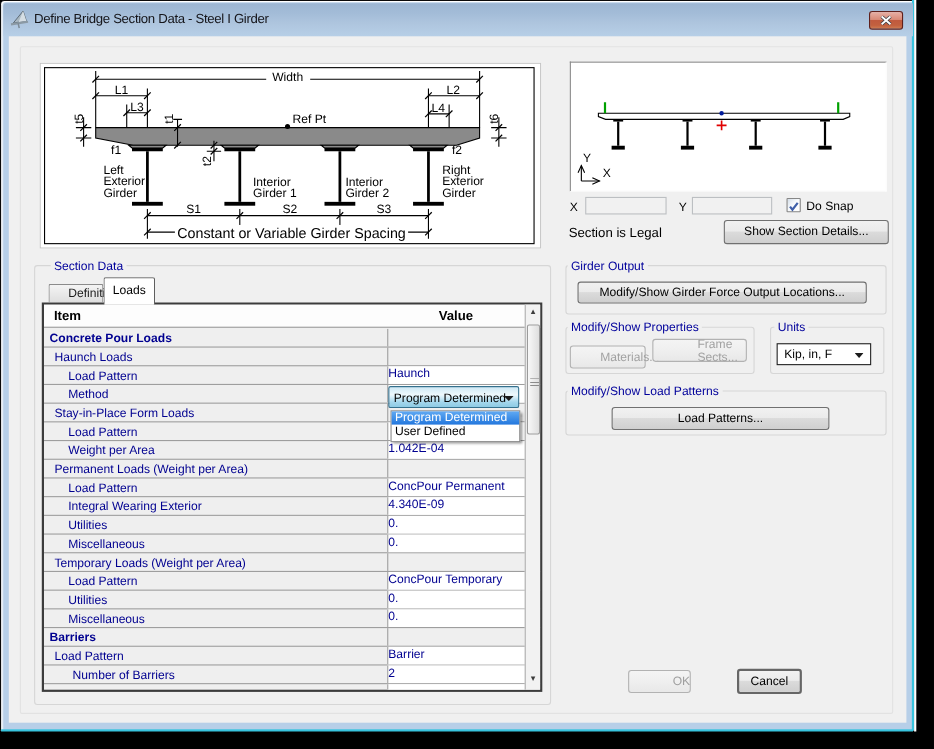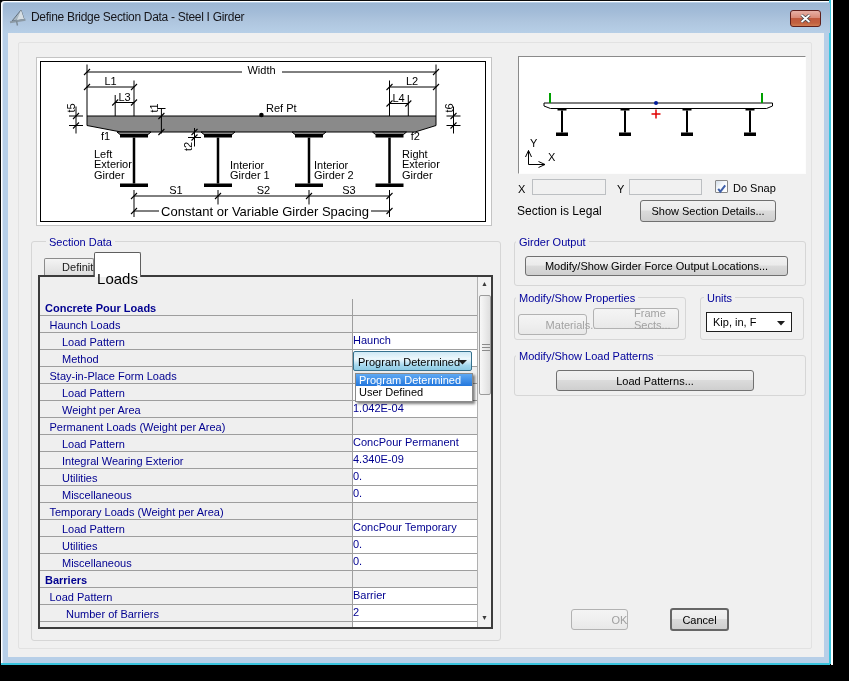--- a/index.html
+++ b/index.html
@@ -32,21 +32,21 @@
   background:linear-gradient(180deg,#f4f4f4 0%,#efefef 50%,#e8e8e8 100%);padding-left:40px; }
 
 .fld { background:#f1f1f1; border:1px solid #bcbfc2; }
 .lbl { font-size:11px; color:#000; }
 
 #tab-def { left:44px; top:258px; width:50px; height:17px; border:1px solid #8b8b8b; border-bottom:none;
   border-radius:2px 2px 0 0; background:linear-gradient(180deg,#f4f4f4,#dedede);
   font-size:11px; display:flex; align-items:center; justify-content:center; color:#1a1a1a;padding-left:32px; }
 #tab-loads { left:94px; top:252px; width:47px; height:25px; border:1px solid #5f5f5f; border-bottom:none;
   border-radius:2px 2px 0 0; background:#fff; z-index:5;
-  font-size:15px; display:flex; align-items:flex-start; justify-content:center; padding-top:17px; color:#000; }
+  font-size:11px; display:flex; align-items:flex-start; justify-content:center; padding-top:5px; color:#000; }
 
 #tbl { left:38px; top:275px; width:455px; height:354px; border:2px solid #3c3c3c; background:#efefef; }
 #thead { position:absolute; left:0; top:0; width:451px; height:21px; background:#fdfdfd;
   border-bottom:1px solid #999; font-weight:bold; font-size:12px; color:#000; }
 .trow { position:absolute; left:0; width:451px; height:17px; border-bottom:1px solid #9e9e9e;
   font-size:11px; color:#000090; }
 .ti { position:absolute; top:3px; white-space:nowrap; }
 .tv { position:absolute; left:312px; top:0; width:125px; height:16px; border-left:1px solid #9e9e9e;
   text-align:left; padding-top:1px; padding-right:4px; }
 .tvw { background:#fff; }
@@ -218,28 +218,32 @@
 <div class="abs fld" style="left:532px;top:179px;width:74px;height:16px"></div>
 <div class="abs lbl" style="left:617px;top:183px">Y</div>
 <div class="abs fld" style="left:629px;top:179px;width:73px;height:16px"></div>
 <div class="abs" style="left:715px;top:180px;width:13px;height:13px;border:1px solid #878787;background:linear-gradient(135deg,#d3dde8,#f6f9fc 45%,#fff);border-radius:1px">
   <svg width="11" height="11" viewBox="0 0 11 11">
       <path d="M2.2,4.8 L4.4,7.6 L9.2,1.4" stroke="#3e5fa9" stroke-width="2" fill="none"></path>
     </svg>
 </div>
 <div class="abs lbl" style="left:733px;top:182px">Do Snap</div>
 <div class="abs lbl" style="left:517px;top:204px;font-size:12px">Section is Legal</div>
-<div class="abs btn" style="left:640px;top:200px;width:136px;height:22px">Show Section Details...</div>
+<div class="abs btn" style="left:658px;top:200px;width:150px;height:22px">Show Section Details...</div>
 
 <div class="abs grp" style="left:31px;top:241px;width:470px;height:400px"></div>
 <div class="abs glbl" style="left:46px;top:236px">Section Data</div>
 <div class="abs" id="tab-def">Definition</div>
 <div class="abs" id="tab-loads">Loads</div>
 
 <div class="abs" id="tbl">
+  <div id="thead">
+      <span style="position:absolute;left:9px;top:3px">Item</span>
+      <span style="position:absolute;left:312px;width:125px;text-align:center;top:3px">Value</span>
+    </div>
   <div id="rows">
       <div class="trow" style="top:22px">
         <span class="ti bold" style="left:5px">Concrete Pour Loads</span>
         <div class="tv"></div>
       </div>
       <div class="trow" style="top:39px">
         <span class="ti" style="left:9.5px">Haunch Loads</span>
         <div class="tv"></div>
       </div>
       <div class="trow" style="top:56px">

